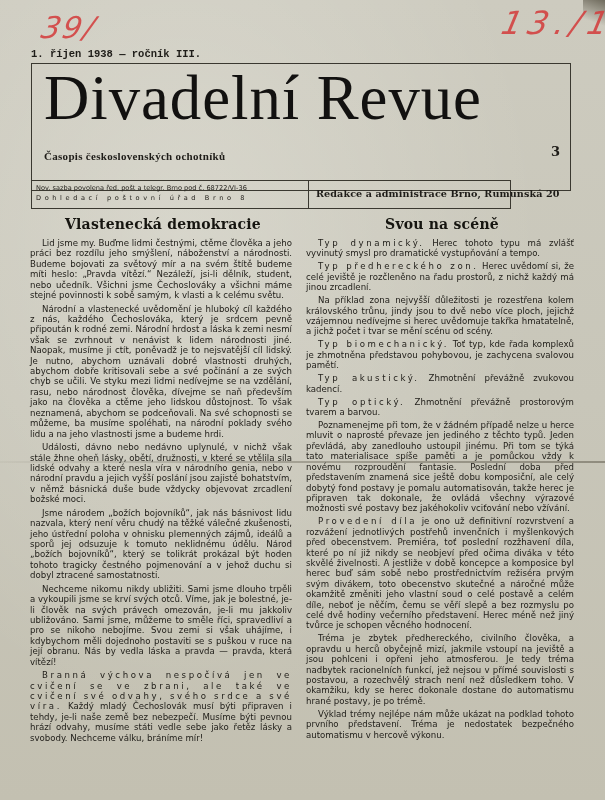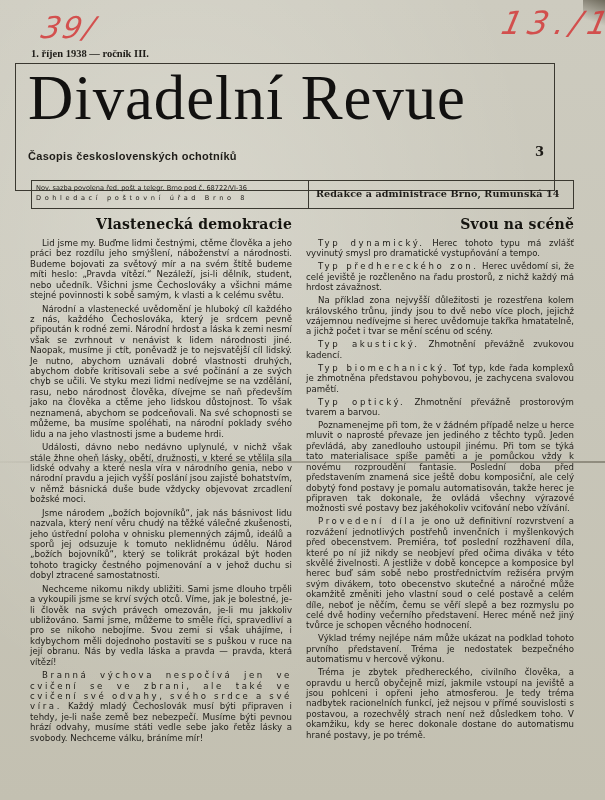--- a/index.html
+++ b/index.html
@@ -46,64 +46,64 @@
       letter-spacing: 2px;
       transform: skewX(-12deg);
       opacity: 0.85;
     }
     .pencil.left { left: 42px; top: 10px; }
     .pencil.right { left: 502px; top: 4px; font-size: 32px; letter-spacing: 6px; }
 
     .dateline {
       position: absolute;
       left: 31px; top: 48px;
-      font-family: Liberation Serif, serif;
+      font-family: Liberation Mono, monospace;
       font-weight: bold;
       font-size: 10.5px;
       color: #1e1c18;
     }
     .masthead {
       position: absolute;
-      left: 15px; top: 63px;
+      left: 31px; top: 63px;
       width: 540px; height: 128px;
       border: 1px solid #3a3830;
       box-sizing: border-box;
     }
     .title {
       position: absolute;
       left: 12px; top: 2px;
       font-family: "Liberation Serif", serif;
       font-size: 64px;
       letter-spacing: 1px;
       color: #121110;
       transform: scaleX(0.98);
       transform-origin: left;
       white-space: nowrap;
       line-height: 1;
     }
     .subtitle {
       position: absolute;
       left: 12px; top: 86px;
-      font-family: Liberation Sans, sans-serif;
+      font-family: Liberation Serif, serif;
       font-weight: bold;
       font-size: 11px;
       letter-spacing: 0.3px;
       color: #1e1c18;
     }
     .issue-number {
       position: absolute;
       right: 10px; top: 80px;
       font-family: "DejaVu Serif", serif;
       font-weight: bold;
       font-size: 13px;
     }
     .postal-box {
       position: absolute;
       left: 31px; top: 180px;
-      width: 543px; height: 29px;
+      width: 480px; height: 29px;
       border: 1px solid #3a3830;
       box-sizing: border-box;
     }
     .postal-left {
       position: absolute;
       left: 0; top: 0;
       width: 277px; height: 27px;
       border-right: 1px solid #3a3830;
       box-sizing: border-box;
       padding: 2px 3px 0 4px;
@@ -139,21 +139,21 @@
     }
     .col.left { left: 30px; width: 262px; }
     .col.right { left: 306px; width: 268px; }
     .col h2 {
       font-family: "DejaVu Serif", serif;
       font-weight: bold;
       font-size: 14px;
       margin: 0 0 6px 4px;
       letter-spacing: 0.2px;
       color: #161510;
-      text-align: right;
+      text-align: center;
       line-height: 16px;
     }
     .col p {
       margin: 0 0 3.2px 0;
       text-indent: 12px;
       hyphens: manual;
     }
     .col.right p { margin-bottom: 2.6px; }
     .sp {
       letter-spacing: 2.6px;
@@ -175,43 +175,43 @@
     <div class="title">Divadelní Revue</div>
     <div class="subtitle">Časopis československých ochotníků</div>
     <div class="issue-number">3</div>
   </div>
 
   <div class="postal-box">
     <div class="postal-left">
       <div>Nov. sazba povolena řed. pošt a telegr. Brno pod č. 68722/VI-36</div>
       <div class="spaced">Dohledací poštovní úřad Brno 8</div>
     </div>
-    <div class="postal-right">Redakce a administrace Brno, Rumunská 14</div>
+    <div class="postal-right">Redakce a administrace Brno, Rumunská 20</div>
   </div>
 
   <div class="col left">
     <h2>Vlastenecká demokracie</h2>
     <div>
         <p><span>Lid jsme my. Buďme lidmi čestnými, ctěme člověka a jeho práci bez rozdílu jeho smýšlení, náboženství a národnosti. Budeme bojovati za světový mír a na svém štítě budeme míti heslo: „Pravda vítězí.“ Nezáleží, jsi-li dělník, student, nebo učedník. Všichni jsme Čechoslováky a všichni máme stejné povinnosti k sobě samým, k vlasti a k celému světu.</span></p>
         <p><span>Národní a vlastenecké uvědomění je hluboký cíl každého z nás, každého Čechoslováka, který je srdcem pevně připoután k rodné zemi. Národní hrdost a láska k zemi nesmí však se zvrhnout v nenávist k lidem národnosti jiné. Naopak, musíme ji ctít, poněvadž je to nejsvatější cíl lidský. Je nutno, abychom uznávali dobré vlastnosti druhých, abychom dobře kritisovali sebe a své počínání a ze svých chyb se učili. Ve styku mezi lidmi nedívejme se na vzdělání, rasu, nebo národnost člověka, dívejme se naň především jako na člověka a ctěme jeho lidskou důstojnost. To však neznamená, abychom se podceňovali. Na své schopnosti se můžeme, ba musíme spoléhati, na národní poklady svého lidu a na jeho vlastnosti jsme a budeme hrdi.</span></p>
         <p><span>Události, dávno nebo nedávno uplynulé, v nichž však stále žhne oheň lásky, obětí, družnosti, v které se vtělila síla lidské odvahy a které nesla víra v národního genia, nebo v národní pravdu a jejich vyšší poslání jsou zajisté bohatstvím, v němž básnická duše bude vždycky objevovat zrcadlení božské moci.</span></p>
         <p><span>Jsme národem „božích bojovníků“, jak nás básnivost lidu nazvala, který není věru chudý na těžké válečné zkušenosti, jeho ústřední poloha v ohnisku plemenných zájmů, ideálů a sporů jej odsuzuje k tomuto neklidnému údělu. Národ „božích bojovníků“, který se tolikrát prokázal být hoden tohoto tragicky čestného pojmenování a v jehož duchu si dobyl ztracené samostatnosti.</span></p>
         <p><span>Nechceme nikomu nikdy ubližiti. Sami jsme dlouho trpěli a vykoupili jsme se krví svých otců. Víme, jak je bolestné, je-li člověk na svých právech omezován, je-li mu jakkoliv ubližováno. Sami jsme, můžeme to směle říci, spravedliví a pro se nikoho nebojíme. Svou zemi si však uhájíme, i kdybychom měli dojednoho postaviti se s puškou v ruce na její obranu. Nás by vedla láska a pravda — pravda, která vítězí!</span></p>
         <p><span class="sp">Branná výchova nespočívá jen ve cvičení se ve zbrani, ale také ve cvičení své odvahy, svého srdce a své víra.</span><span> Každý mladý Čechoslovák musí býti připraven i tehdy, je-li naše země bez nebezpečí. Musíme býti pevnou hrází odvahy, musíme státi vedle sebe jako řetěz lásky a svobody. Nechceme válku, bráníme mír!</span></p>
       </div>
   </div>
 
   <div class="col right">
     <h2>Svou na scéně</h2>
     <div>
         <p><span class="sp">Typ dynamický.</span><span> Herec tohoto typu má zvlášť vyvinutý smysl pro dramatické vystupňování a tempo.</span></p>
-        <p><span class="sp">Typ předhereckého zon.</span><span> Herec uvědomí si, že celé jeviště je rozčleněno na řadu prostorů, z nichž každý má hrdost závažnost.</span></p>
+        <p><span class="sp">Typ předhereckého zon.</span><span> Herec uvědomí si, že celé jeviště je rozčleněno na řadu prostorů, z nichž každý má jinou zrcadlení.</span></p>
         <p><span>Na příklad zona nejvyšší důležitosti je rozestřena kolem královského trůnu, jindy jsou to dvě nebo více ploch, jejichž vzájemnou nedívejme si herec uvědomuje takřka hmatatelně, a jichž počet i tvar se mění scénu od scény.</span></p>
+        <p><span class="sp">Typ biomechanický.</span><span> Toť typ, kde řada komplexů je zhmotněna představou pohybovou, je zachycena svalovou pamětí.</span></p>
         <p><span class="sp">Typ akustický.</span><span> Zhmotnění převážně zvukovou kadencí.</span></p>
-        <p><span class="sp">Typ biomechanický.</span><span> Toť typ, kde řada komplexů je zhmotněna představou pohybovou, je zachycena svalovou pamětí.</span></p>
         <p><span class="sp">Typ optický.</span><span> Zhmotnění převážně prostorovým tvarem a barvou.</span></p>
         <p><span>Poznamenejme při tom, že v žádném případě nelze u herce mluvit o naprosté převaze jen jediného z těchto typů. Jeden převládá, aby zanedlouho ustoupil jinému. Při tom se týká tato materialisace spíše paměti a je pomůckou vždy k novému rozproudění fantasie. Poslední doba před představením znamená sice ještě dobu komposiční, ale celý dobytý fond postavy je pomalu automatisován, takže herec je připraven tak dokonale, že ovládá všechny výrazové možnosti své postavy bez jakéhokoliv vciťování nebo vžívání.</span></p>
         <p><span class="sp">Provedení díla</span><span> je ono už definitivní rozvrstvení a rozvážení jednotlivých postřehů invenčních i myšlenkových před obecenstvem. Premiéra, toť poslední rozžhavení díla, které po ní již nikdy se neobjeví před očima diváka v této skvělé živelnosti. A jestliže v době koncepce a komposice byl herec buď sám sobě nebo prostřednictvím režiséra prvým svým divákem, toto obecenstvo skutečné a náročné může okamžitě změniti jeho vlastní soud o celé postavě a celém díle, neboť je něčím, čemu se věří slepě a bez rozmyslu po celé dvě hodiny večerního představení. Herec méně než jiný tvůrce je schopen věcného hodnocení.</span></p>
+        <p><span>Tréma je zbytek předhereckého, civilního člověka, a opravdu u herců obyčejně mizí, jakmile vstoupí na jeviště a jsou pohlceni i opřeni jeho atmosferou. Je tedy tréma nadbytek racionelních funkcí, jež nejsou v přímé souvislosti s postavou, a rozechvělý strach není než důsledkem toho. V okamžiku, kdy se herec dokonale dostane do automatismu hrané postavy, je po trémě.</span></p>
         <p><span>Výklad trémy nejlépe nám může ukázat na podklad tohoto prvního představení. Tréma je nedostatek bezpečného automatismu v hercově výkonu.</span></p>
-        <p><span>Tréma je zbytek předhereckého, civilního člověka, a opravdu u herců obyčejně mizí, jakmile vstoupí na jeviště a jsou pohlceni i opřeni jeho atmosferou. Je tedy tréma nadbytek racionelních funkcí, jež nejsou v přímé souvislosti s postavou, a rozechvělý strach není než důsledkem toho. V okamžiku, kdy se herec dokonale dostane do automatismu hrané postavy, je po trémě.</span></p>
       </div>
   </div>
 </div>
 
 </body></html>

